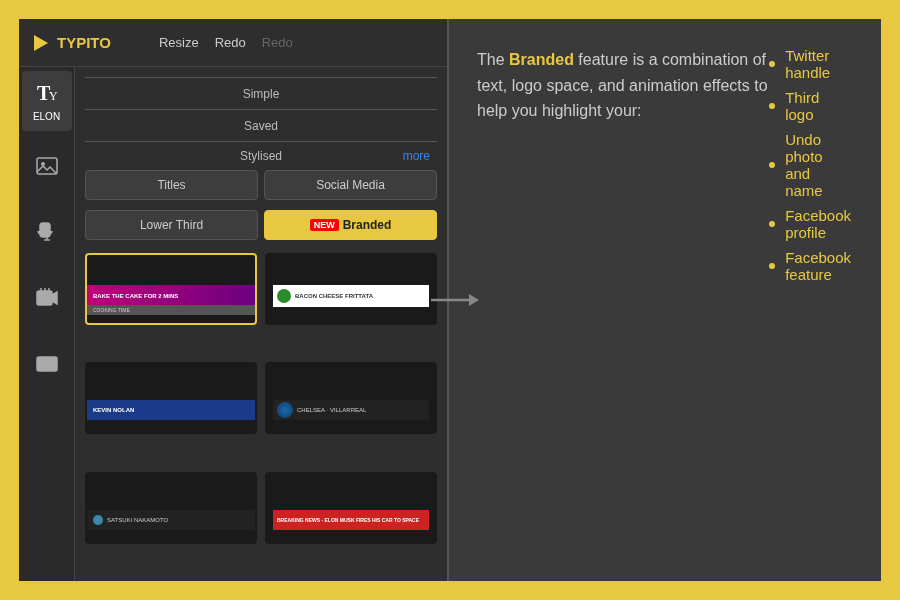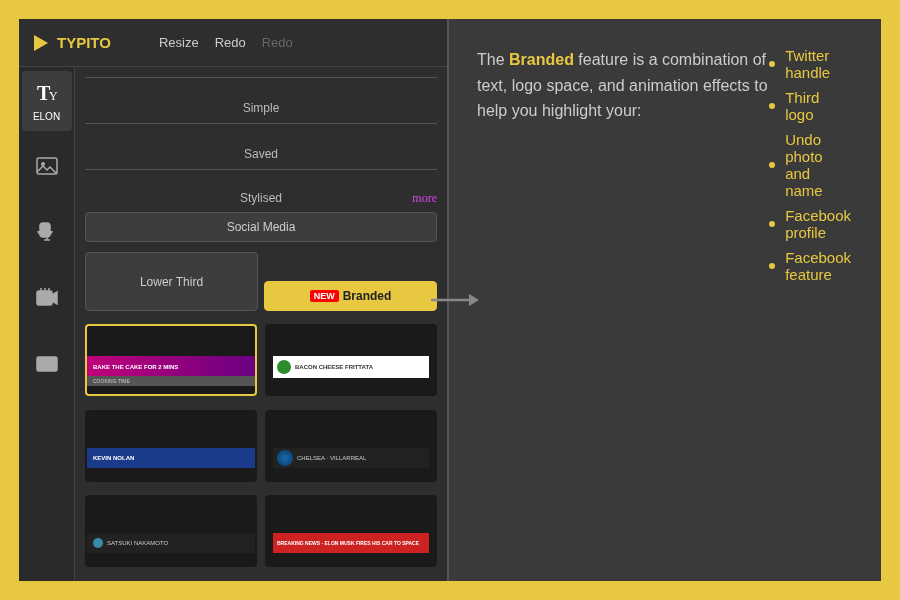--- a/index.html
+++ b/index.html
@@ -118,21 +118,21 @@
       display: flex;
       flex-direction: column;
       padding: 8px 10px;
       gap: 4px;
       overflow: hidden;
     }
     .tab-section {
       display: flex;
       flex-direction: column;
       align-items: center;
-      gap: 19px;
+      gap: 5px;
     }
     .tab-divider {
       width: 100%;
       height: 1px;
       background: #555;
       margin: 2px 0;
     }
     .tab-label {
       color: #bbb;
       font-size: 12px;
@@ -146,24 +146,23 @@
       width: 100%;
       position: relative;
     }
     .tab-label-more {
       color: #bbb;
       font-size: 12px;
       text-align: right;
     }
     .tab-label-more span.more-text {
       position: absolute;
-      right: 0;
+      right: 7px;
       font-size: 12px;
-      color: #d946ef;
-      font-family: Liberation Serif, serif;
+      color: #3b82f6;
     }
     
     .btn-row {
       display: flex;
       gap: 6px;
       width: 100%;
       margin: 3px 0;
     }
     .tab-btn {
       flex: 1;
@@ -178,21 +177,20 @@
     }
     .tab-btn.active-branded {
       background: #e8c840;
       color: #222;
       border-color: #e8c840;
       font-weight: bold;
       display: flex;
       align-items: center;
       justify-content: center;
       gap: 4px;
-      margin-top: 29px;
     }
     .new-badge {
       background: red;
       color: white;
       font-size: 9px;
       font-weight: bold;
       padding: 1px 4px;
       border-radius: 2px;
     }
     
@@ -492,20 +490,21 @@
           <div class="tab-divider"></div>
           <div class="tab-label-row">
             <div class="tab-label-more">
               <span>Stylised</span>
               <span class="more-text">more</span>
             </div>
           </div>
         </div>
 
         <div class="btn-row">
+          <button class="tab-btn">Titles</button>
           <button class="tab-btn">Social Media</button>
         </div>
 
         <div class="btn-row">
           <button class="tab-btn">Lower Third</button>
           <button class="tab-btn active-branded">
             <span class="new-badge">NEW</span>
             <span>Branded</span>
           </button>
         </div>

